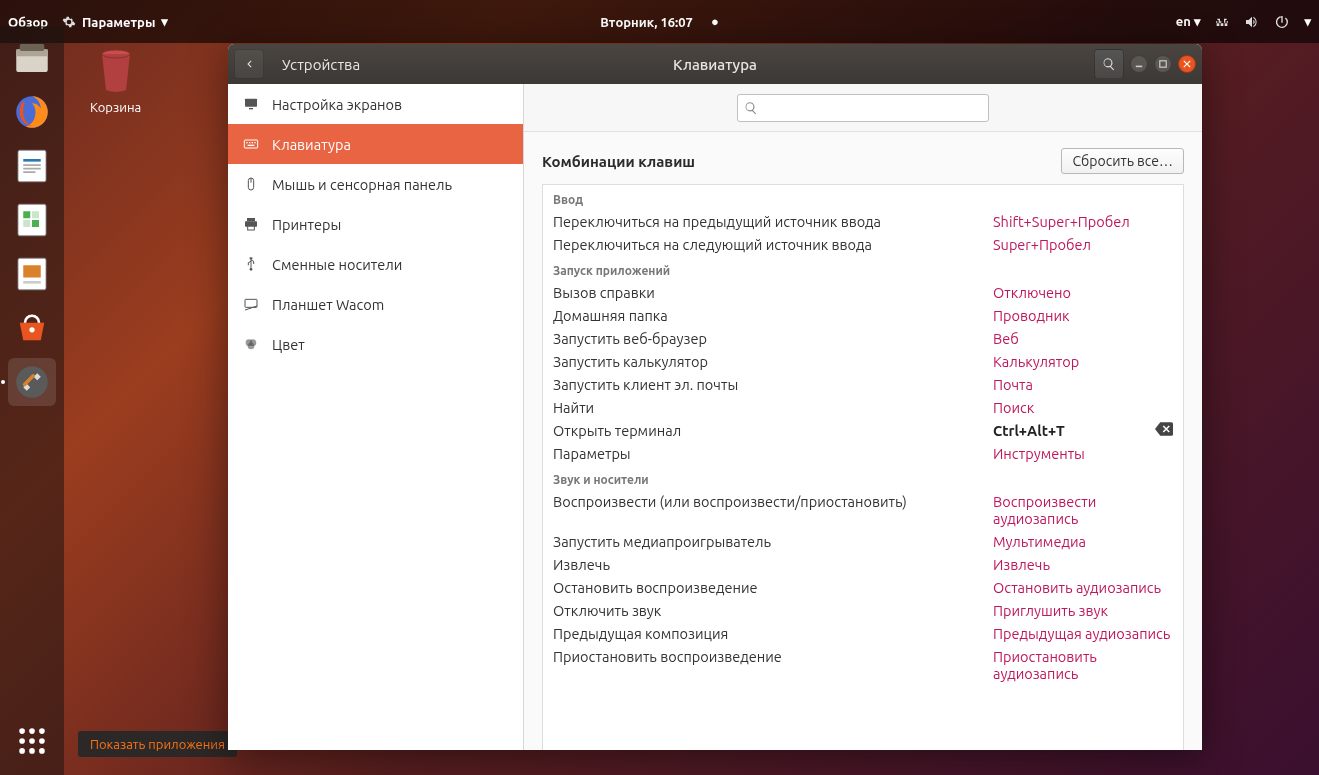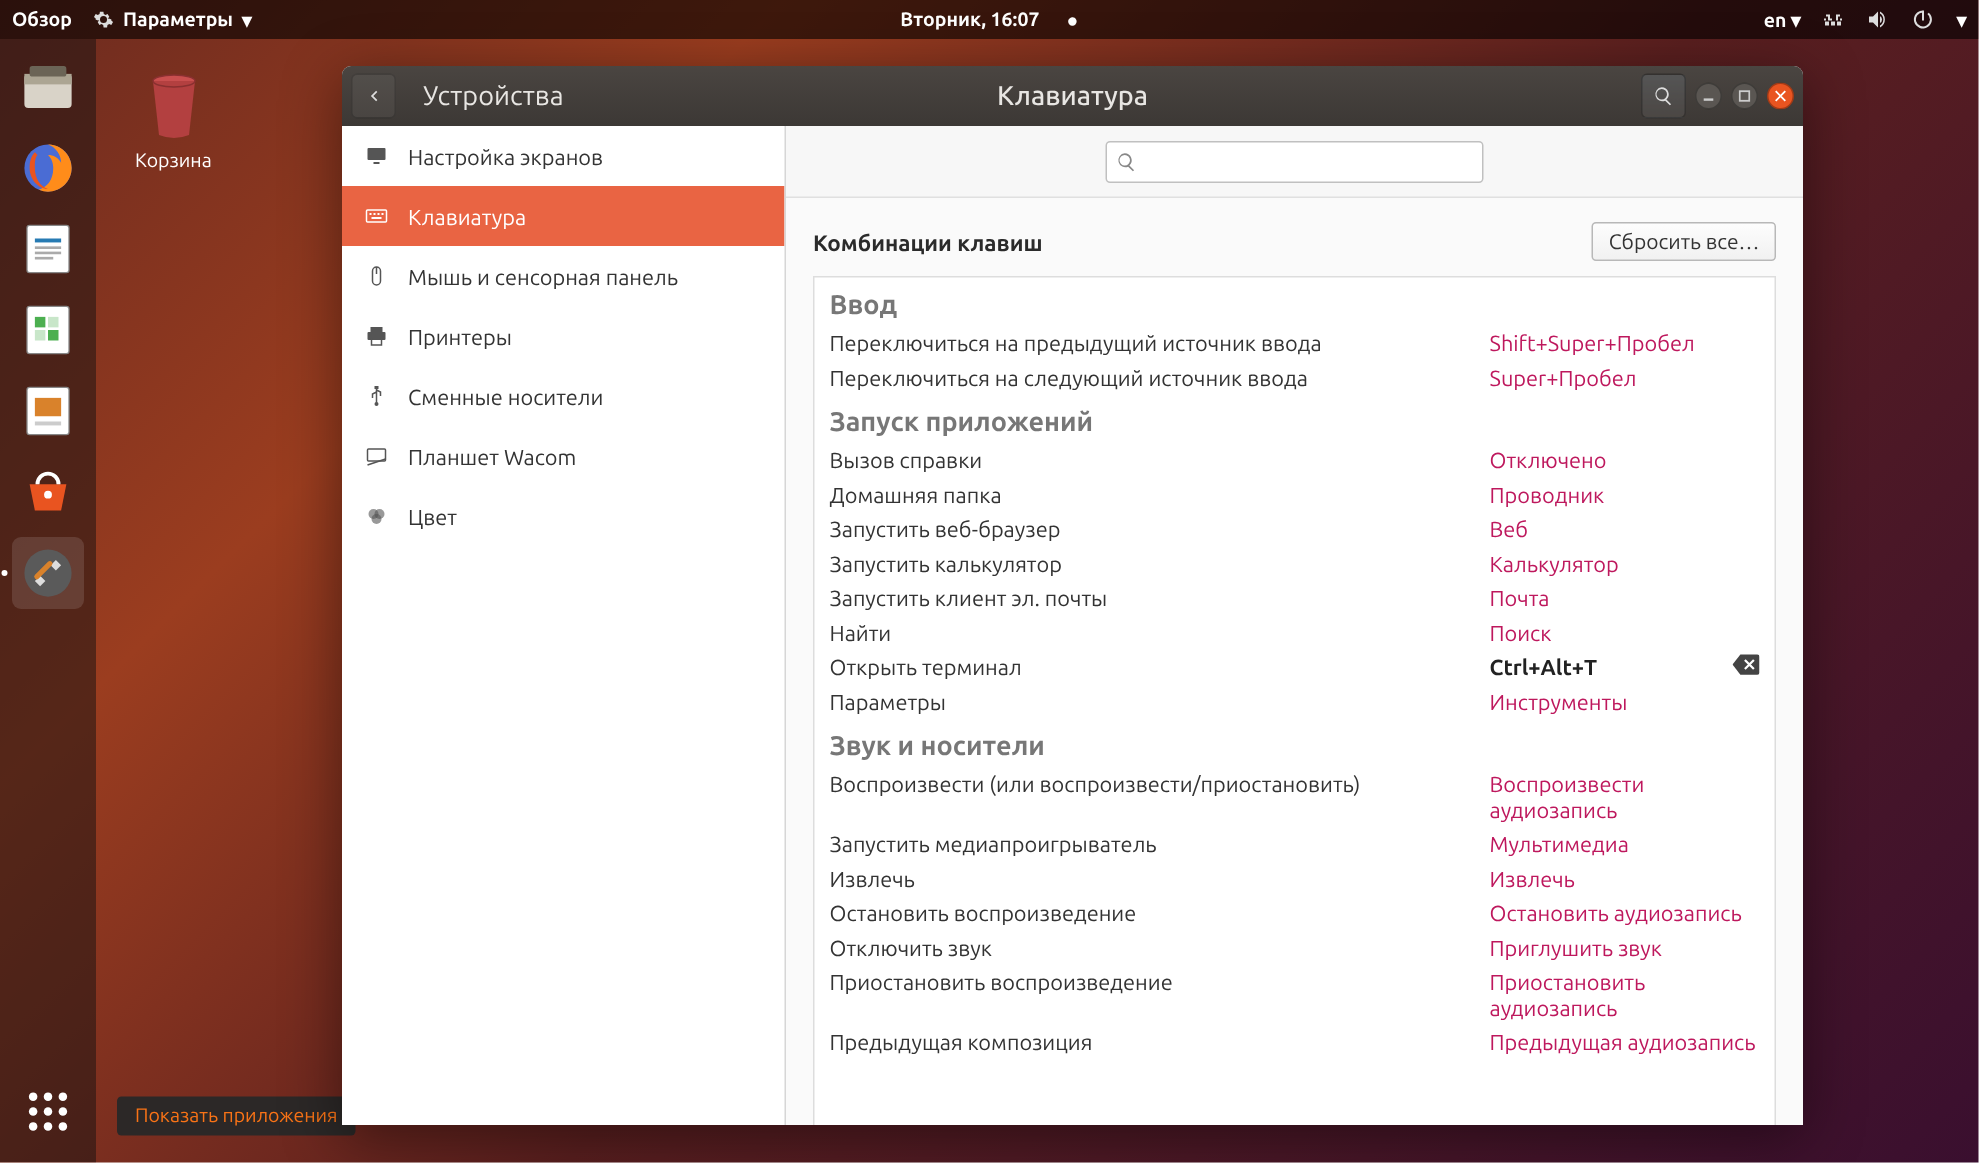--- a/index.html
+++ b/index.html
@@ -2,21 +2,21 @@
 <html><head>
 <meta charset="utf-8">
 <style>
 * { box-sizing: border-box; margin: 0; padding: 0; font-family: "Ubuntu", "Noto Sans", sans-serif; }
 html, body { width: 1319px; height: 775px; overflow: hidden; }
 body {
   background: linear-gradient(135deg, #6b2a1f 0%, #9b3d1f 25%, #5a1f1f 55%, #3a0f2f 100%);
   position: relative; color: #fff;
 }
 .topbar {
-  height: 26px; background: rgba(0,0,0,0.6);
+  height: 43px; background: rgba(0,0,0,0.6);
   display: flex; align-items: center; font-size: 13px; font-weight: 600;
   padding: 0 8px; justify-content: space-between;
 }
 .topbar-left, .topbar-right, .topbar-center { display: flex; align-items: center; gap: 14px; }
 .topbar-center { position: absolute; left: 50%; transform: translateX(-50%); }
 .topbar svg { fill: #ddd; }
 .gear { width: 14px; height: 14px; }
 .dock {
   position: absolute; left: 0; top: 26px; bottom: 0; width: 64px;
   background: rgba(30,20,18,0.55); display: flex; flex-direction: column;
@@ -36,21 +36,21 @@
 }
 
 .window {
   position: absolute; left: 228px; top: 44px; width: 974px; height: 706px;
   background: #f7f7f7; border-radius: 6px 6px 0 0;
   box-shadow: 0 8px 40px rgba(0,0,0,0.45);
   display: flex; flex-direction: column; overflow: hidden;
 }
 .titlebar {
   height: 40px; background: linear-gradient(#4a4541, #3c3835);
-  display: flex; align-items: center; color: #e8e6e3; font-size: 18px;
+  display: flex; align-items: center; color: #e8e6e3; font-size: 15px;
   position: relative;
 }
 .titlebar-left { display: flex; align-items: center; padding-left: 6px; }
 .back-btn {
   width: 30px; height: 30px; border-radius: 4px;
   background: rgba(255,255,255,0.06); border: 1px solid rgba(0,0,0,0.2);
   display: flex; align-items: center; justify-content: center; margin-right: 18px;
   cursor: pointer;
 }
 .titlebar-center { position: absolute; left: 50%; transform: translateX(-50%); font-weight: 500; }
@@ -78,21 +78,21 @@
 .content-search svg { fill: #888; }
 
 .content-header { display: flex; align-items: center; justify-content: space-between; padding: 16px 18px 10px; }
 .content-header h2 { font-size: 15px; font-weight: 700; color: #2b2b2b; }
 .reset-btn {
   font-size: 14px; color: #333; background: linear-gradient(#fdfdfd, #f1f1f1);
   border: 1px solid #b8b8b8; border-radius: 3px; padding: 4px 10px; cursor: pointer;
 }
 
 .shortcut-list { flex: 1; overflow-y: auto; background: #fff; border: 1px solid #ddd; margin: 0 18px 0 18px; border-bottom: 0;}
-.group-header { font-size: 18px; font-weight: 700; color: #777; padding: 8px 10px 4px; }
+.group-header { font-size: 12px; font-weight: 700; color: #777; padding: 8px 10px 4px; }
 .row { display: flex; padding: 3px 10px; font-size: 14.5px; color: #333; align-items: flex-start; cursor: pointer; }
 .row .label { flex: 0 0 440px; }
 .row .value { flex: 1; color: #be185d; }
 .row.active .value { color: #222; font-weight: 700; }
 .row .clear-ico { margin-left: auto; }
 </style>
 </head>
 <body>
 
 <div class="topbar">
@@ -393,23 +393,23 @@
           </div>
           <div class="row">
             <span class="label">Остановить воспроизведение</span>
             <span class="value">Остановить аудиозапись</span>
           </div>
           <div class="row">
             <span class="label">Отключить звук</span>
             <span class="value">Приглушить звук</span>
           </div>
           <div class="row">
+            <span class="label">Предыдущая композиция</span>
+            <span class="value">Предыдущая аудиозапись</span>
+          </div>
+          <div class="row">
             <span class="label">Приостановить воспроизведение</span>
             <span class="value">Приостановить аудиозапись</span>
           </div>
-          <div class="row">
-            <span class="label">Предыдущая композиция</span>
-            <span class="value">Предыдущая аудиозапись</span>
-          </div>
         </div>
     </div>
   </div>
 </div>
 
 </body></html>

